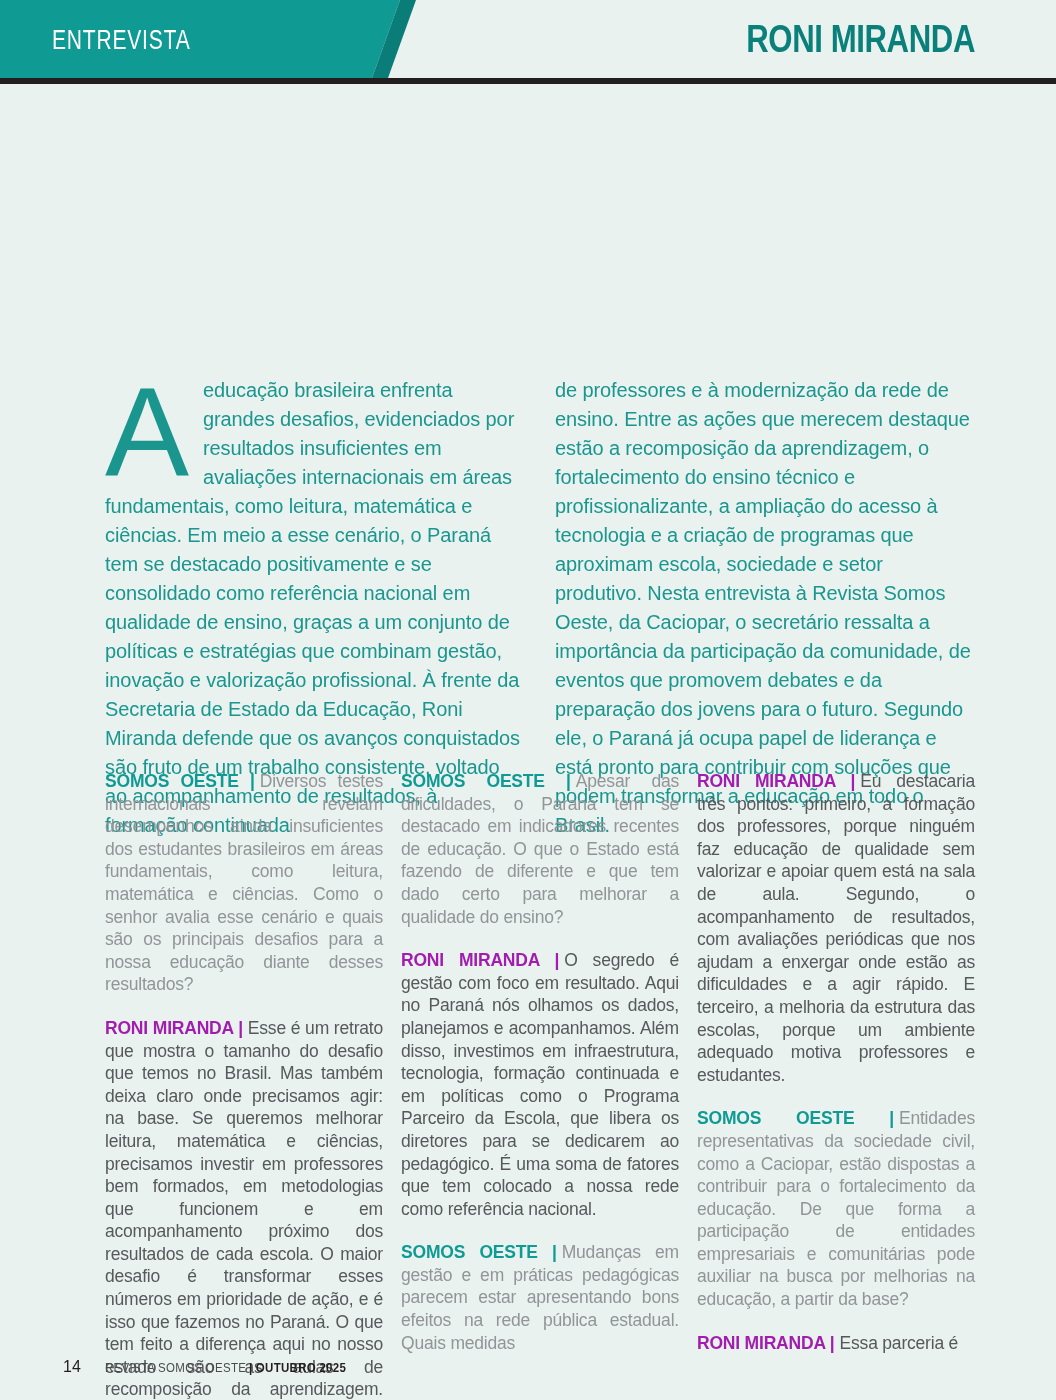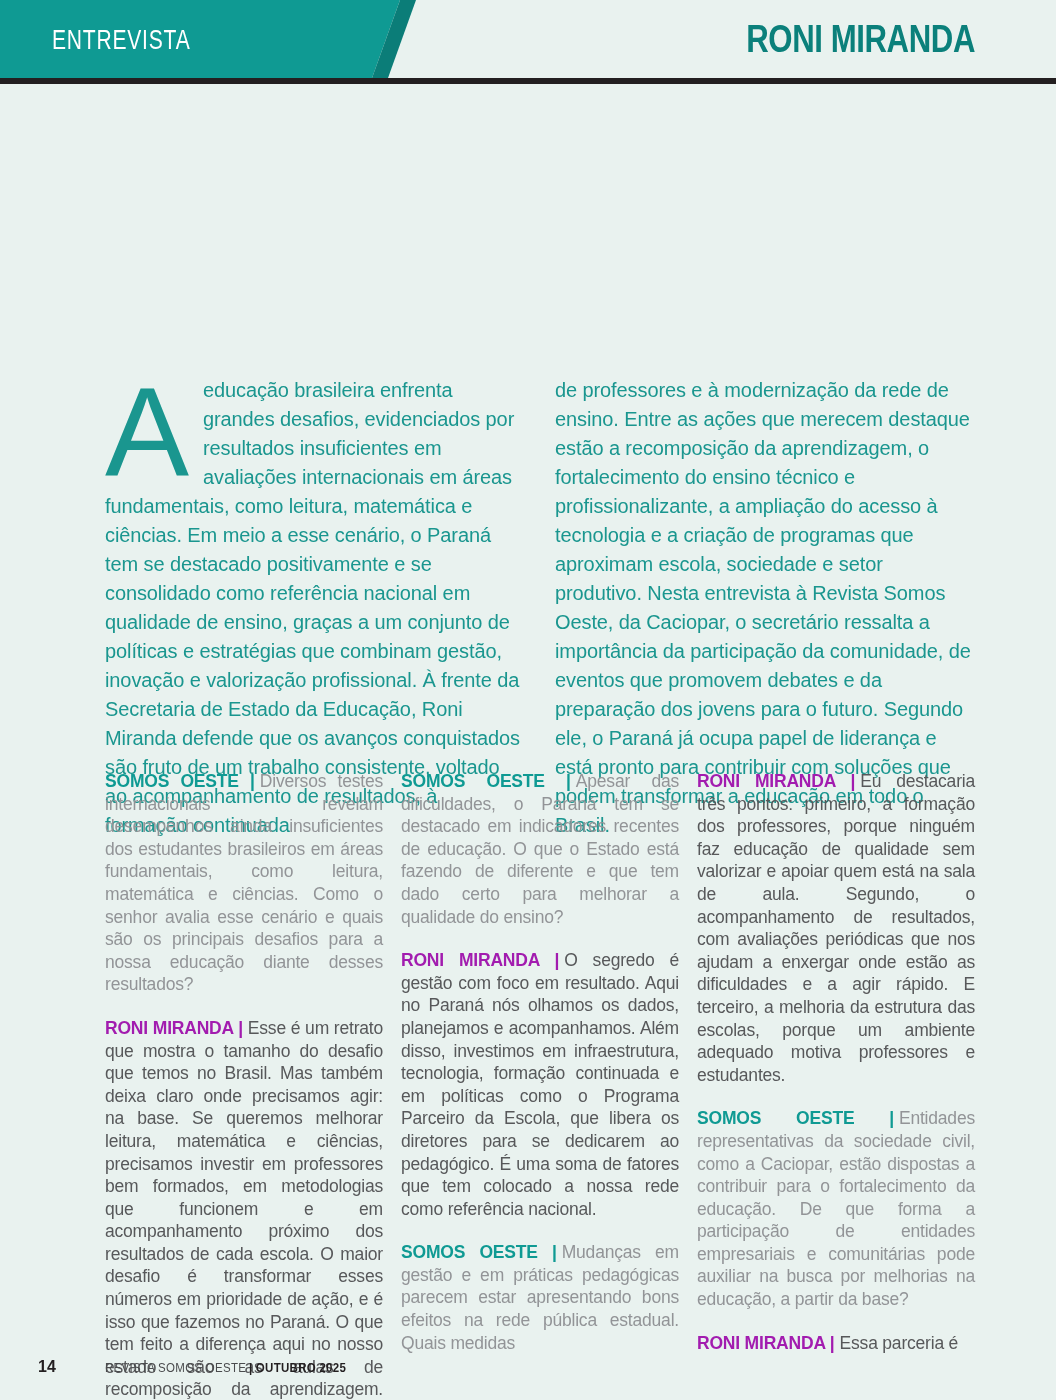--- a/index.html
+++ b/index.html
@@ -65,22 +65,22 @@
   }
   .seg{margin:0 0 21px 0;}
   .q{color:#929497;}
   .a{color:#57585a;}
   .speaker{font-weight:700;letter-spacing:-0.2px;}
   .speaker:not(:empty){margin-right:5px;}
   .sp-so{color:#0f9a93;}
   .sp-rm{color:#a21caf;}
   
   .pagenum{
-    position:absolute;left:38px;top:1358px;
-    color:#231f20;font-size:16px;font-weight:700;
+    position:absolute;left:63px;top:1358px;
+    color:#231f20;font-size:16px;font-weight:400;
   }
   .footer-line{
     position:absolute;left:105px;top:1361px;
     font-size:12.5px;color:#4a4b4d;letter-spacing:0.3px;white-space:nowrap;
     transform:scaleX(0.92);transform-origin:left center;
   }
   .footer-issue{font-weight:700;color:#231f20;margin-left:3px;}
 </style>
 </head>
 <body>

